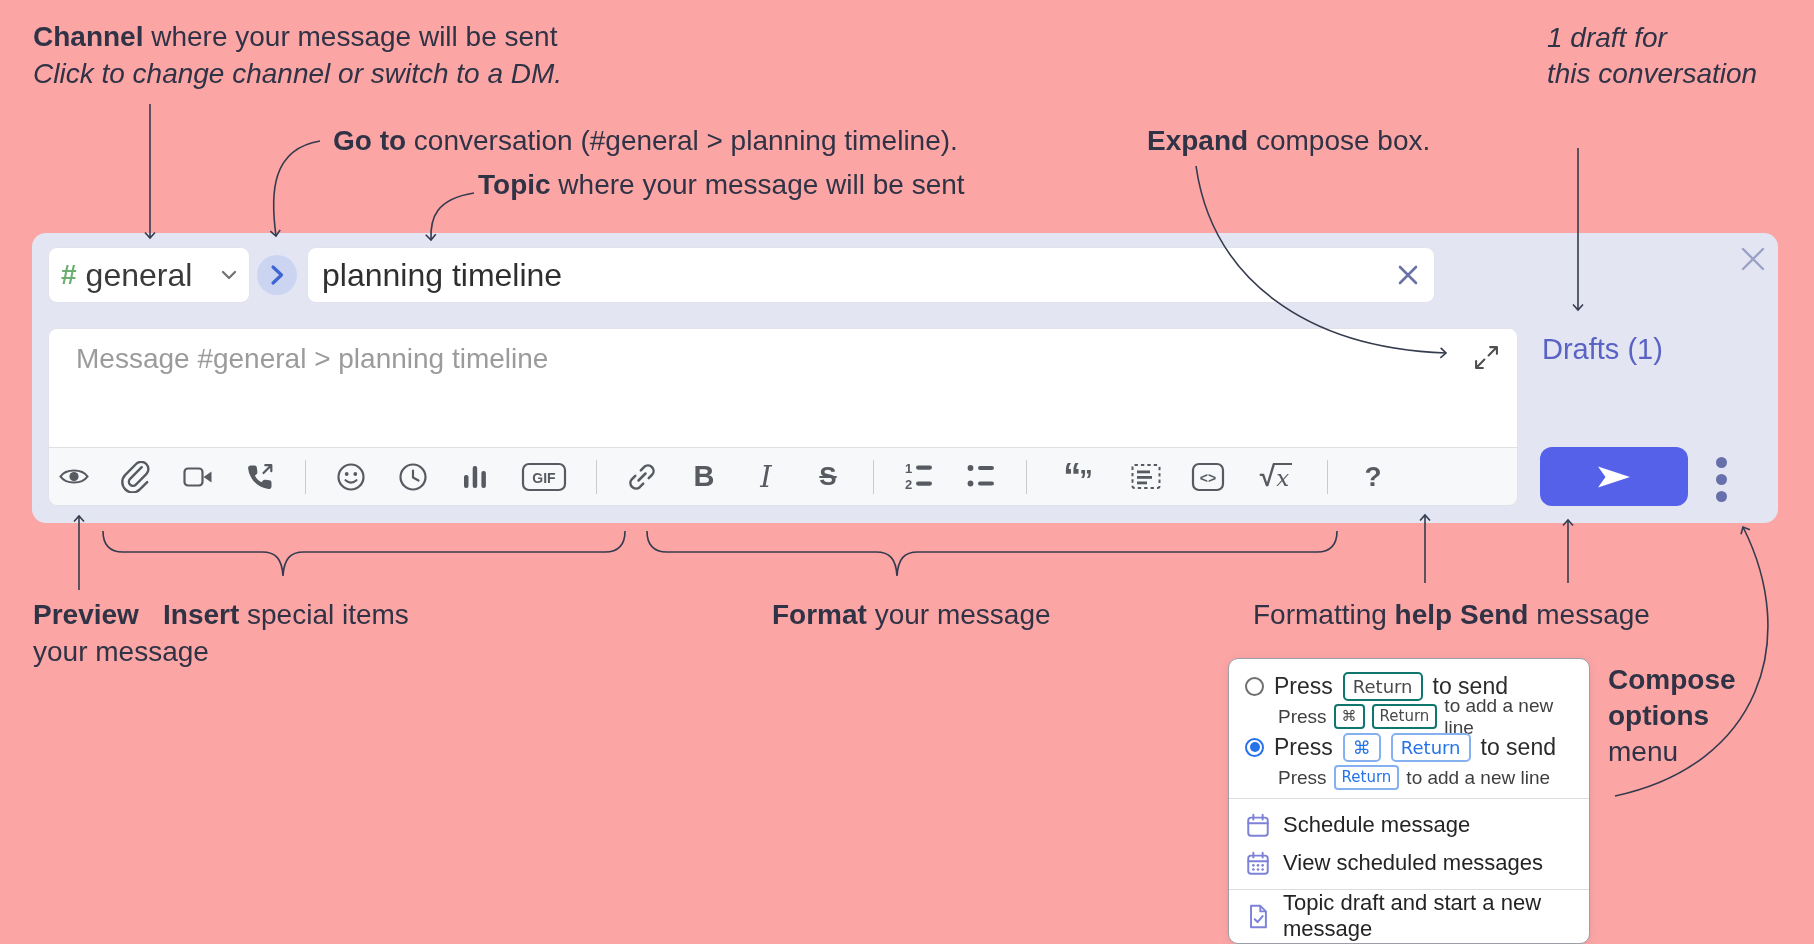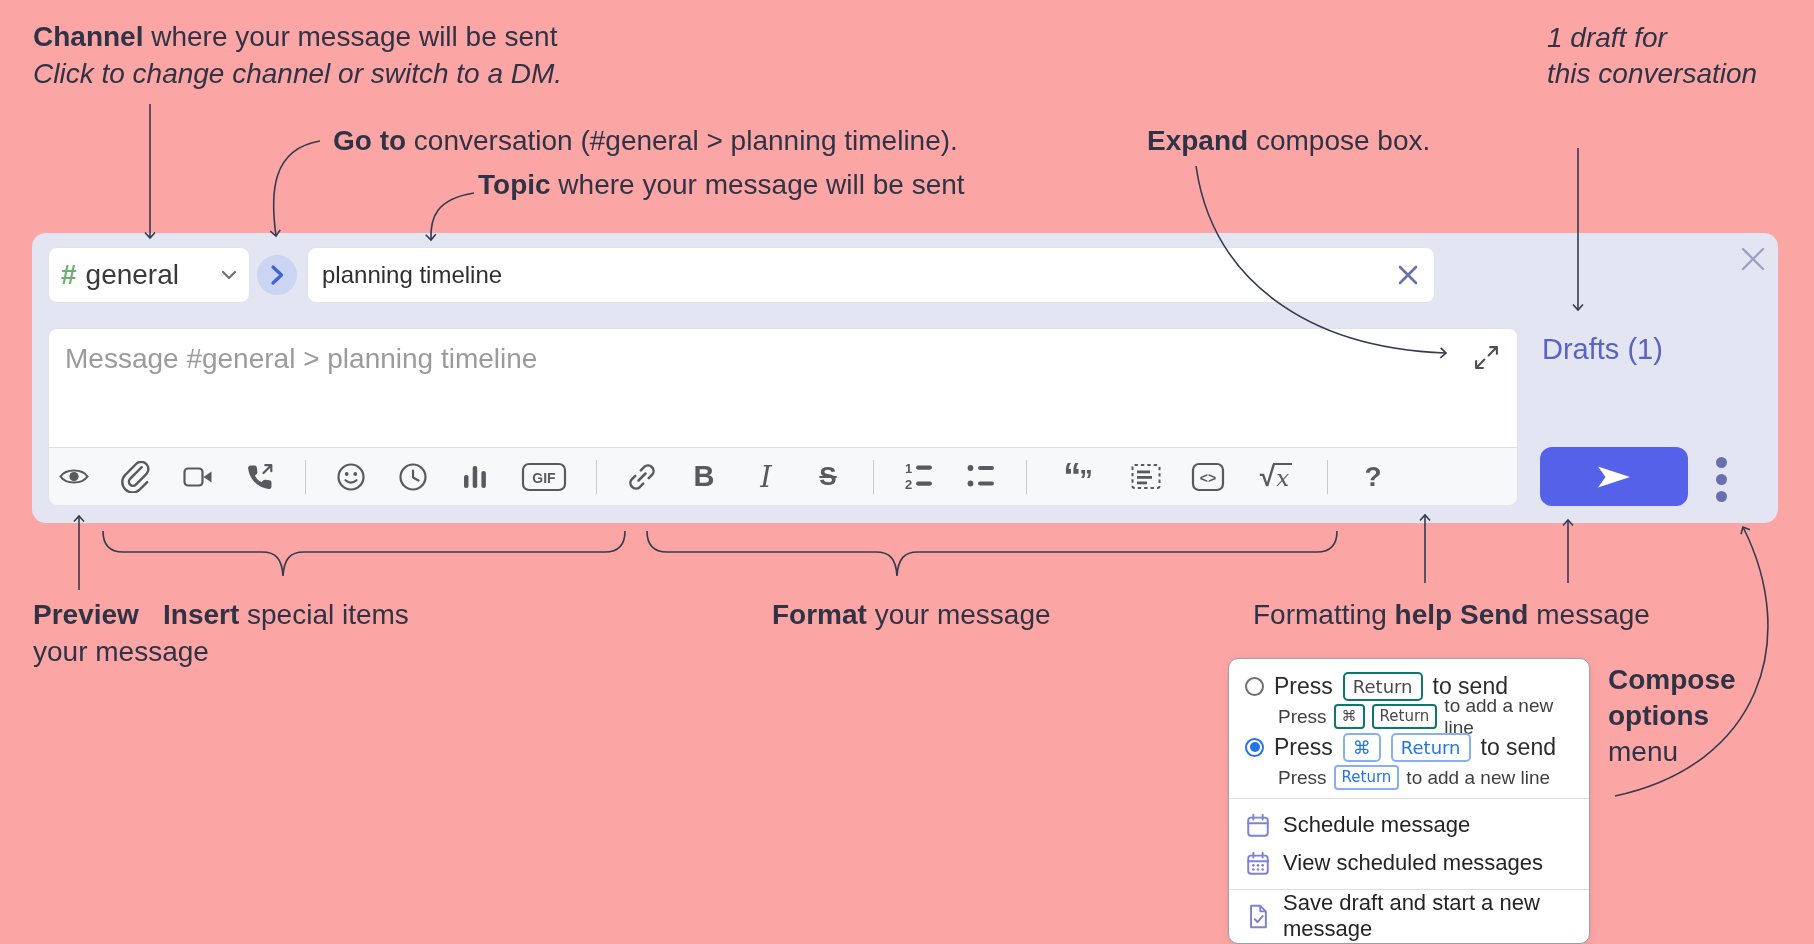--- a/index.html
+++ b/index.html
@@ -14,32 +14,32 @@
   
   .overlay { position:absolute; left:0; top:0; z-index:10; pointer-events:none; }
 
   
   .compose { position:absolute; left:32px; top:233px; width:1746px; height:290px;
              background:#e3e6f2; border-radius:14px; z-index:2; }
   .chan { position:absolute; left:16px; top:14px; width:202px; height:56px; background:#fff;
           border:1px solid #e2e3ea; border-radius:9px; display:flex; align-items:center;
           padding:0 12px; gap:9px; cursor:pointer; }
   .hash { color:#6cae6f; font-size:28px; font-weight:700; }
-  .chan-name { font-size:28px; color:#3a3a3a; flex:1; }
+  .chan-name { font-size:32px; color:#3a3a3a; flex:1; }
   .goto { position:absolute; left:225px; top:22px; width:40px; height:40px; border-radius:50%;
           background:#cbd5f1; display:flex; align-items:center; justify-content:center; cursor:pointer; }
   .topic-wrap { position:absolute; left:275px; top:14px; width:1128px; height:56px; }
   .topic { width:100%; height:100%; border:1px solid #e2e3ea; border-radius:9px; background:#fff;
-           font-family:"Liberation Sans",sans-serif; font-size:24px; color:#2f2f2f; padding:0 60px 0 14px; outline:none; }
+           font-family:"Liberation Sans",sans-serif; font-size:32px; color:#2f2f2f; padding:0 60px 0 14px; outline:none; }
   .clearx { position:absolute; right:16px; top:17px; cursor:pointer; }
   .closex { position:absolute; left:1708px; top:13px; width:26px; height:26px; cursor:pointer; }
   .msgarea { position:absolute; left:16px; top:95px; width:1470px; height:119px; background:#fff;
              border:1px solid #e2e3ea; border-bottom:none; border-radius:9px 9px 0 0; }
   .msgarea textarea { width:100%; height:100%; border:none; outline:none; resize:none; background:transparent;
-             font-family:"Liberation Sans",sans-serif; font-size:28px; color:#333; padding:14px 60px 0 16px; }
+             font-family:"Liberation Sans",sans-serif; font-size:28px; color:#333; padding:14px 60px 0 16px;margin-left:11px; }
   .msgarea textarea::placeholder { color:#9b9b9b; opacity:1; }
   .expand { position:absolute; right:18px; top:16px; cursor:pointer; color:#4f4f4f; }
   .toolbar { position:absolute; left:16px; top:214px; width:1470px; height:59px; background:#f7f8fa;
              border:1px solid #e2e3ea; border-top:1px solid #e0e0e4; border-radius:0 0 9px 9px;
              display:flex; align-items:center; padding:0 8px; gap:28px; color:#575b61; }
   .tb { background:none; border:none; color:#575b61; display:flex; align-items:center; justify-content:center;
         width:34px; height:40px; cursor:pointer; flex:none; font-family:"Liberation Sans",sans-serif; }
   .tb.wide { width:48px; }
   .sep { width:1px; height:34px; background:#c9cbd1; flex:none; }
   .b-label { font-size:29px; font-weight:700; }
@@ -346,17 +346,17 @@
       </svg>
       <span>View scheduled messages</span>
     </div>
     <div class="pdiv"></div>
     <div class="pitem">
       <svg width="26" height="27" viewBox="0 0 28 28">
         <path d="M6.5 2.5 H16.5 L22.5 8.5 V25.5 H6.5 Z" fill="none" stroke="currentColor" stroke-width="2.1" stroke-linejoin="round"></path>
         <path d="M16.5 2.5 V8.5 H22.5" fill="none" stroke="currentColor" stroke-width="2.1" stroke-linejoin="round"></path>
         <path d="M10.5 17 L13.5 20 L19 13.5" fill="none" stroke="currentColor" stroke-width="2.2" stroke-linecap="round" stroke-linejoin="round"></path>
       </svg>
-      <span>Save draft and start a new message</span>
+      <span>Topic draft and start a new message</span>
     </div>
   </div>
 
 </div>
 
 </body></html>

